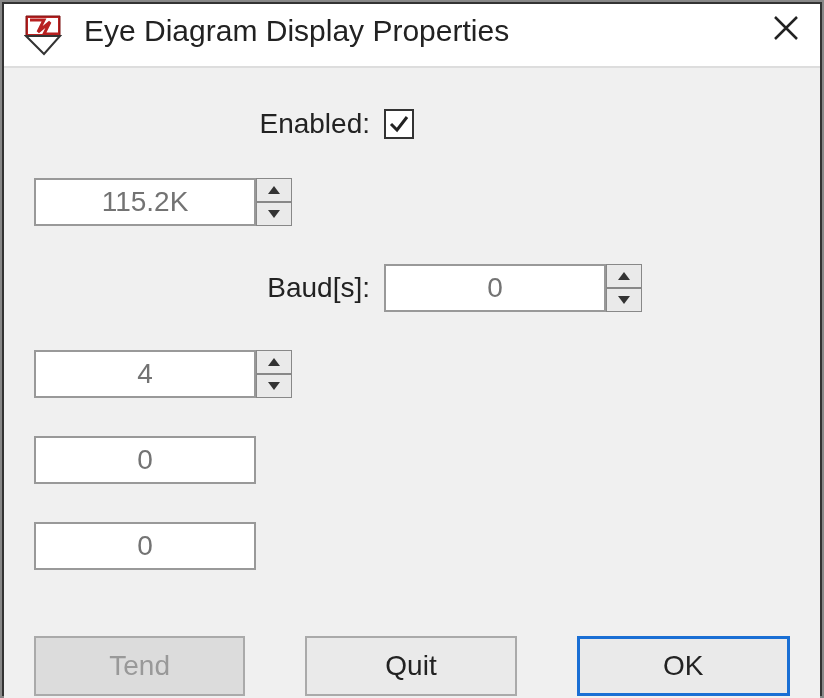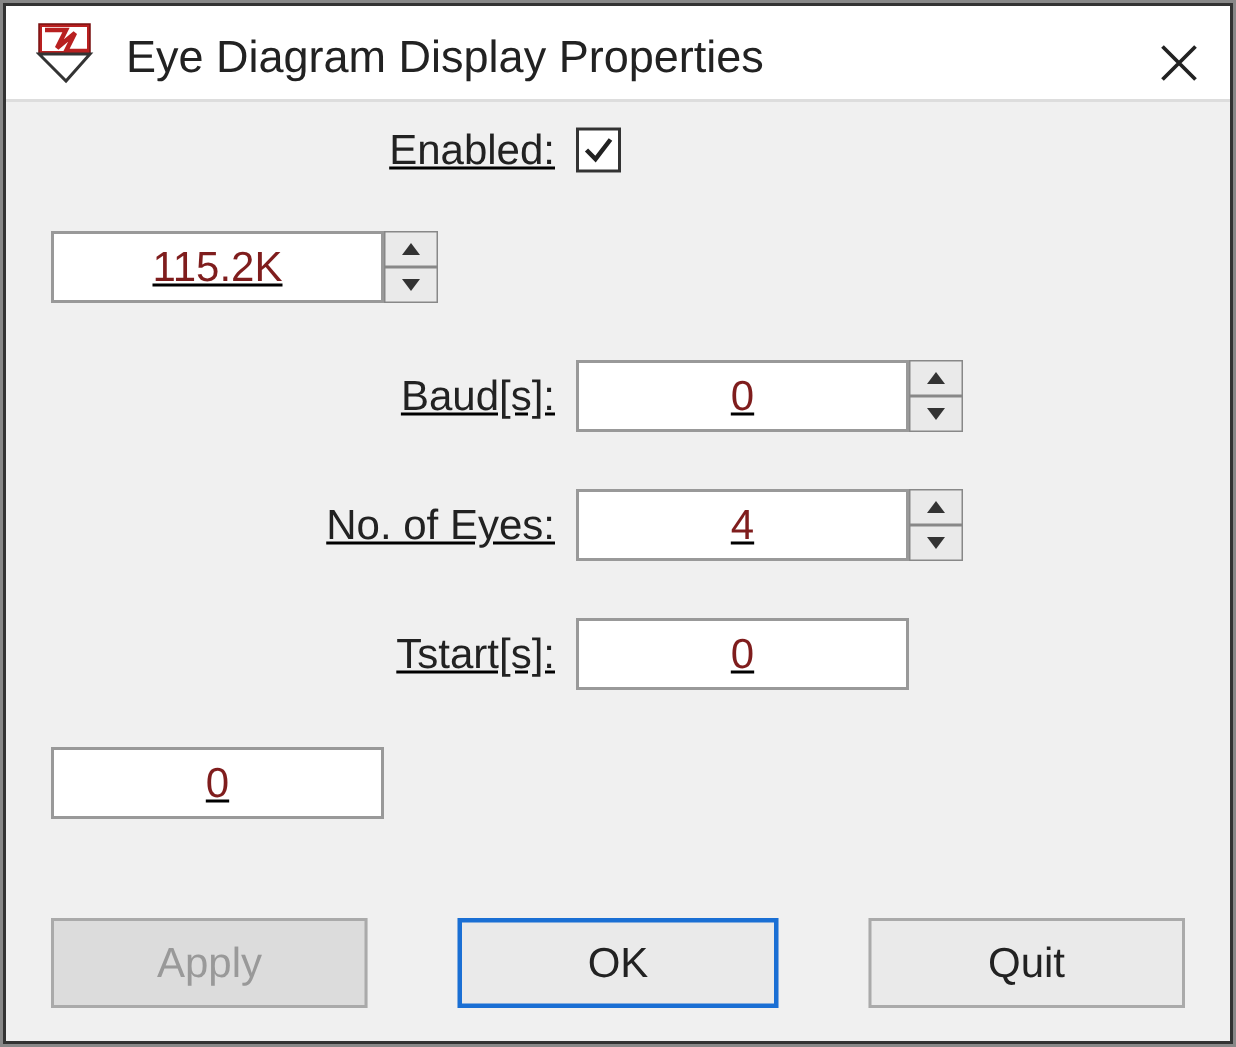--- a/index.html
+++ b/index.html
@@ -15,21 +15,21 @@
     .window {
       width: 820px;
       height: 694px;
       background: #f0f0f0;
       border: 2px solid #333;
       display: flex;
       flex-direction: column;
     }
     .titlebar {
       display: flex;
-      align-items: flex-end;
+      align-items: flex-start;
       padding: 10px 20px;
       background: #fff;
       border-bottom: 2px solid #ddd;
       height: 78px;
     }
     .app-icon {
       width: 42px;
       height: 42px;
       margin-right: 18px;
       flex-shrink: 0;
@@ -44,23 +44,22 @@
       width: 28px;
       height: 28px;
       display: flex;
       align-items: center;
       justify-content: center;
       cursor: pointer;
     }
     .close-icon svg { width: 28px; height: 28px; }
     .content {
       flex: 1;
-      padding: 16px 30px 10px 30px;
+      padding: 40px 30px 10px 30px;
       background: #f0f0f0;
-      text-decoration: underline;
     }
     .row {
       display: flex;
       align-items: center;
       margin-bottom: 38px;
     }
     .row .label {
       width: 350px;
       text-align: right;
       font-size: 28px;
@@ -82,21 +81,21 @@
       display: flex;
       align-items: stretch;
     }
     .input {
       width: 222px;
       height: 48px;
       background: #fff;
       border: 2px solid #999;
       text-align: center;
       font-size: 28px;
-      color: #7f1d1d;
+      color: #737373;
       font-family: inherit;
       outline: none;
     }
     .spinner {
       display: flex;
       flex-direction: column;
       margin-left: 0;
     }
     .spin-btn {
       width: 36px;
@@ -198,51 +197,49 @@
           <div class="spin-btn">
               <svg viewBox="0 0 14 10">
                 <polygon points="1,1 13,1 7,9" fill="#333"></polygon>
               </svg>
             </div>
         </div>
       </div>
     </div>
 
     <div class="row">
-      <div class="label">No. of Eyes:</div>
       <div class="input-wrap">
         <input class="input" value="4" style="">
         <div class="spinner">
           <div class="spin-btn">
               <svg viewBox="0 0 14 10">
                 <polygon points="7,1 13,9 1,9" fill="#333"></polygon>
               </svg>
             </div>
           <div class="spin-btn">
               <svg viewBox="0 0 14 10">
                 <polygon points="1,1 13,1 7,9" fill="#333"></polygon>
               </svg>
             </div>
         </div>
       </div>
     </div>
 
     <div class="row">
-      <div class="label">Tstart[s]:</div>
       <div class="input-wrap">
         <input class="input" value="0" style="">
       </div>
     </div>
 
     <div class="row">
       <div class="input-wrap">
         <input class="input" value="0" style="">
       </div>
     </div>
 
   </div>
 
   <div class="button-row">
-    <button class="btn disabled">Apply</button>
+    <button class="btn disabled">Tend</button>
+    <button class="btn">Quit</button>
     <button class="btn primary">OK</button>
-    <button class="btn">Quit</button>
   </div>
 </div>
 
 </body></html>

